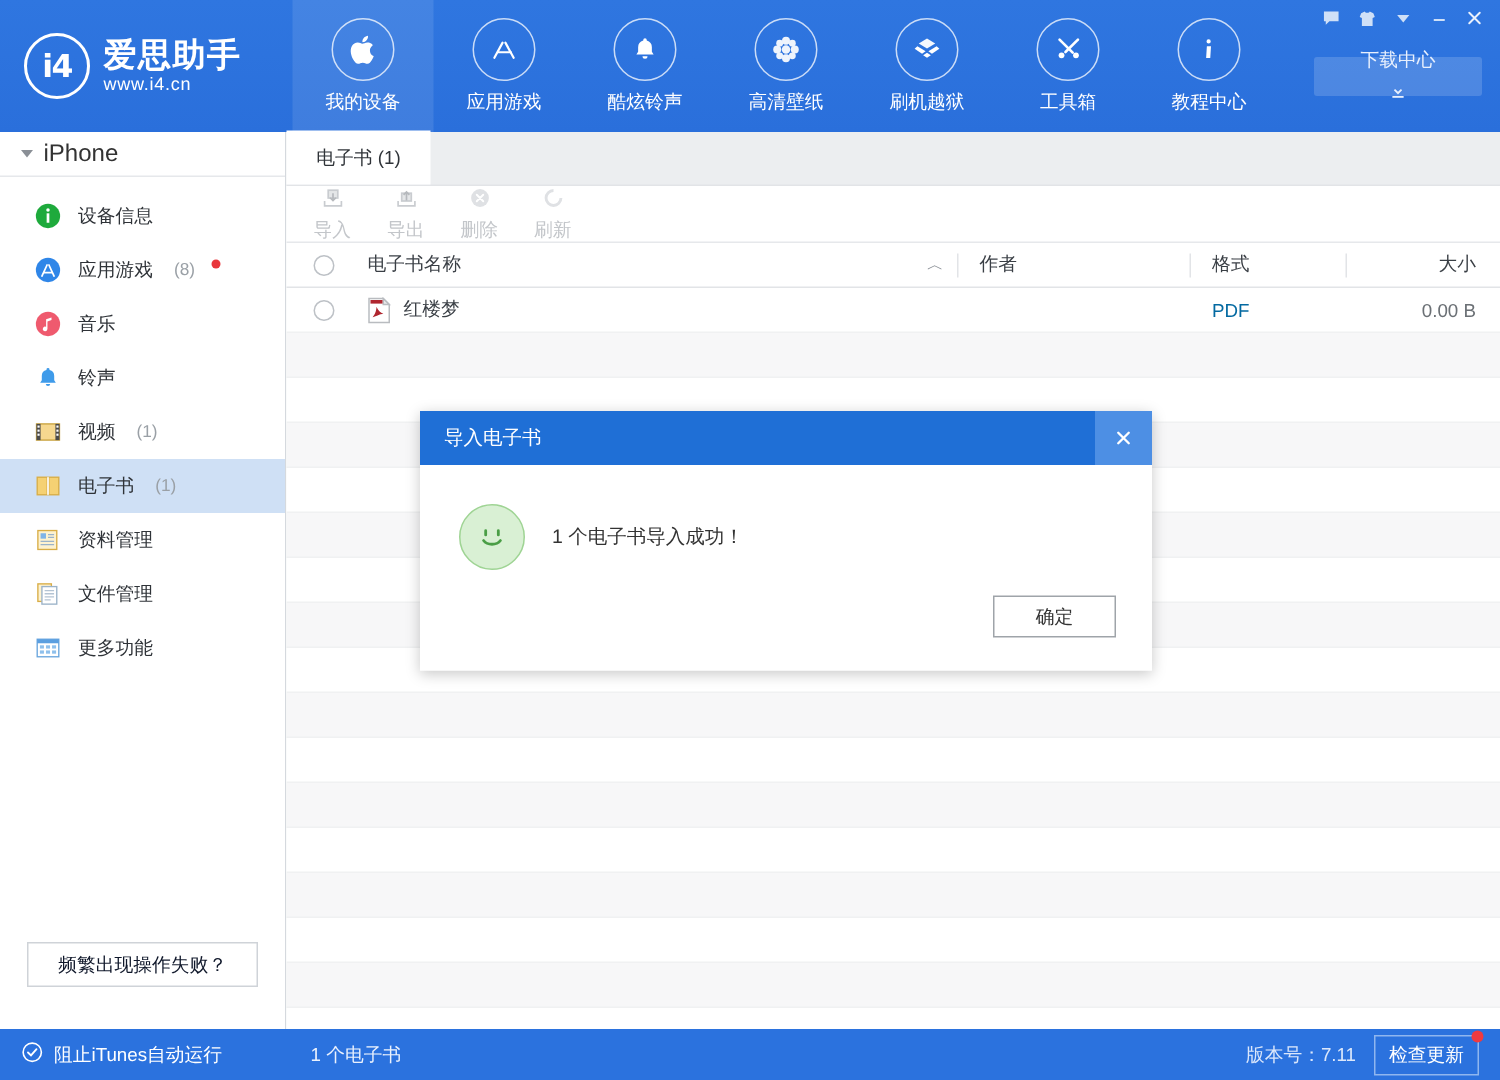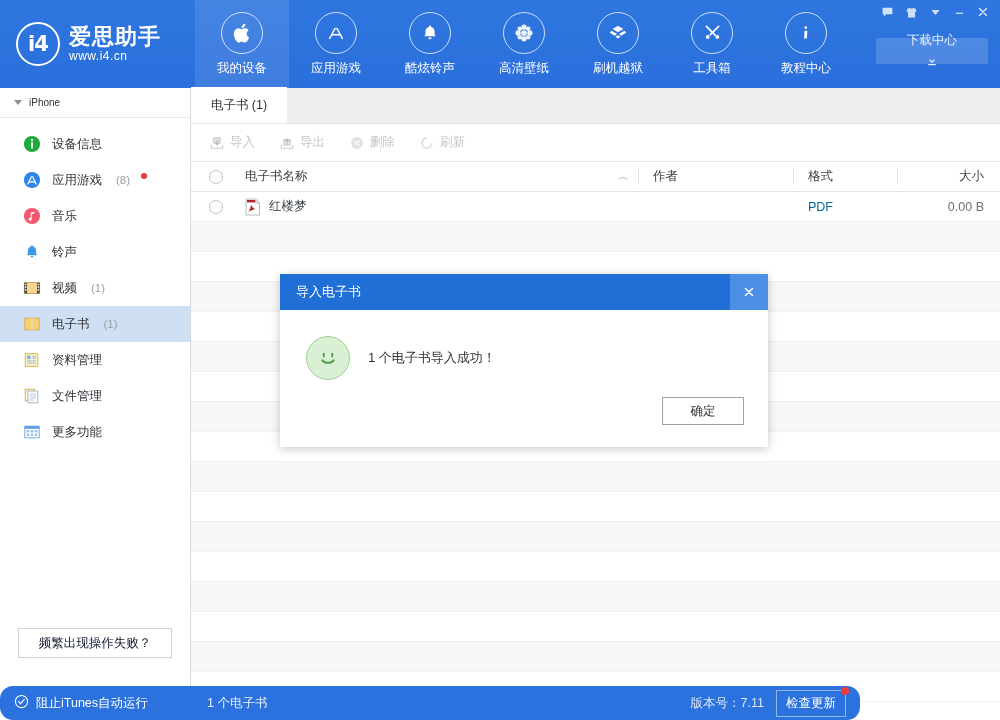--- a/index.html
+++ b/index.html
@@ -76,21 +76,21 @@
   
   .sidebar {
     position: absolute; left: 0; top: 88px; width: 191px; height: 598px;
     background: #ffffff; border-right: 1px solid #d5d9de;
   }
   .device-row {
     height: 30px; display: flex; align-items: center; gap: 7px;
     padding-left: 14px; border-bottom: 1px solid #e6e8eb;
   }
   .caret { width: 0; height: 0; border-left: 4.5px solid transparent; border-right: 4.5px solid transparent; border-top: 5px solid #8a8f96; }
-  .device-name { font-size: 10px; color: #333; }
+  .device-name { font-size: 16px; color: #333; }
 
   .side-list { padding-top: 8px; }
   .side-item {
     height: 36px; display: flex; align-items: center; gap: 10px;
     padding-left: 22px; cursor: pointer; position: relative;
   }
   .side-item.selected { background: #cfe0f5; }
   .side-ico { width: 20px; height: 20px; display: flex; align-items: center; justify-content: center; flex: 0 0 20px; }
   .side-label { font-size: 12.5px; color: #2f3338; }
   .side-count { font-size: 11.5px; color: #9aa0a6; margin-left: 4px; }
@@ -119,21 +119,21 @@
     background: #fff; display: flex; align-items: center; justify-content: center;
     font-size: 12.5px; color: #2f3338; cursor: pointer;
   }
 
   .toolbar {
     height: 38px; background: #fff; display: flex; align-items: center;
     padding-left: 14px; gap: 16px; border-bottom: 1px solid #e6e8eb;
   }
   .tb-btn {
     display: flex; align-items: center; gap: 5px;
-    color: #c3c6ca; font-size: 12.5px; cursor: default; padding: 2px 4px;
+    color: #c3c6ca; font-size: 12.5px; cursor: default; padding: 2px 4px; flex-direction: column;
   }
   .tb-btn svg { display: block; }
 
   .table-head {
     height: 30px; background: #fff; border-bottom: 1px solid #e2e4e7;
     position: relative; display: flex; align-items: center;
   }
   .th-check { width: 50px; display: flex; align-items: center; justify-content: center; }
   .circle-check {
     width: 14px; height: 14px; border-radius: 50%; border: 1px solid #bdc1c6; background: #fff;
@@ -156,22 +156,22 @@
   .r-check { width: 50px; display: flex; align-items: center; justify-content: center; }
   .r-name { flex: 0 0 398px; display: flex; align-items: center; gap: 8px; padding-left: 4px; font-size: 12.5px; color: #3a3f45; }
   .r-author { flex: 0 0 155px; padding-left: 14px; font-size: 12.5px; color: #6b7075; }
   .r-format { flex: 0 0 104px; padding-left: 14px; font-size: 12.5px; color: #0369a1; }
   .r-size { flex: 1; text-align: right; padding-right: 16px; font-size: 12.5px; color: #6b7075; }
 
   .pdf-icon { width: 16px; height: 18px; position: relative; }
 
   
   .statusbar {
-    position: absolute; left: 0; bottom: 0; width: 860px; height: 34px;
-    background: #2b72de; display: flex; align-items: center; border-radius: 13px;
+    position: absolute; left: 0; bottom: 0; width: 1000px; height: 34px;
+    background: #2b72de; display: flex; align-items: center;
   }
   .sb-left {
     width: 191px; height: 34px; display: flex; align-items: center; gap: 7px;
     padding-left: 14px; color: #ffffff; font-size: 12.5px; cursor: pointer;
   }
   .sb-mid { flex: 1; color: #eaf1fd; font-size: 12.5px; padding-left: 16px; }
   .sb-version { color: #dbe7fb; font-size: 12.5px; margin-right: 12px; }
   .sb-update {
     position: relative; margin-right: 14px;
     border: 1px solid #8fb6ef; color: #ffffff; font-size: 12.5px;

